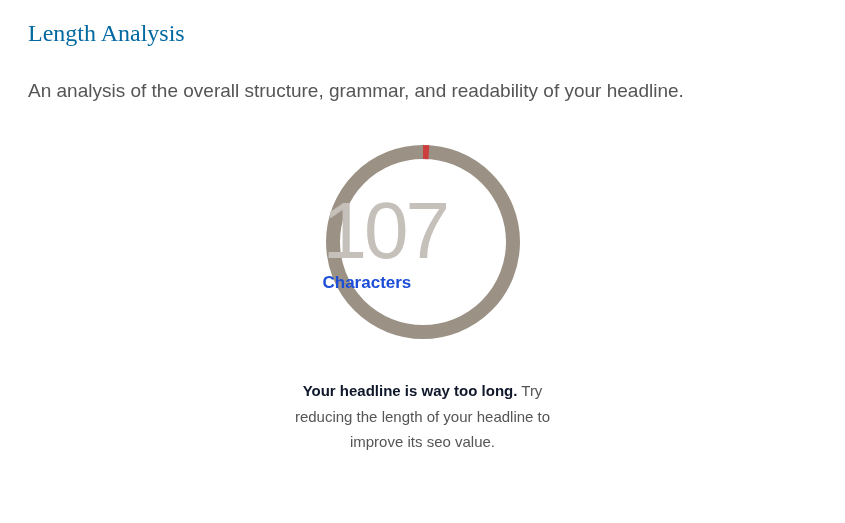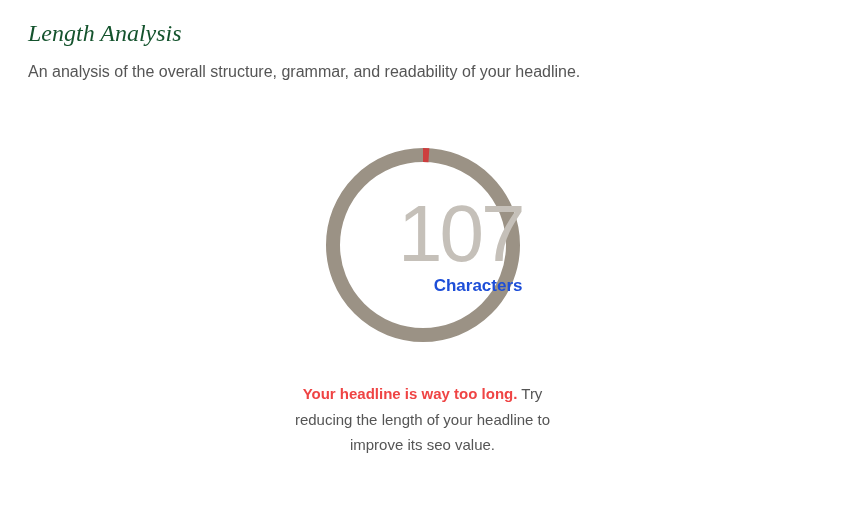--- a/index.html
+++ b/index.html
@@ -8,28 +8,27 @@
       background: #ffffff;
       width: 845px;
       height: 523px;
       padding: 20px 28px;
       color: #333;
     }
     .section-title {
       font-family: Georgia, 'Times New Roman', serif;
       font-size: 24px;
       font-weight: 400;
-      font-style: italic;
-      color: #14532d;
-      margin-bottom: 16px;
+      color: #0369a1;
+      margin-bottom: 33px;
     }
     .section-subtitle {
-      font-size: 16px;
+      font-size: 19px;
       color: #555;
-      margin-bottom: 64px;
+      margin-bottom: 40px;
     }
     .gauges {
       display: flex;
       justify-content: center;
       gap: 140px;
       margin-top: 36px;
     }
     .gauge-block {
       display: flex;
       flex-direction: column;
@@ -44,21 +43,21 @@
     }
     .gauge svg {
       display: block;
       transform: rotate(-90deg);
     }
     .gauge-center {
       position: absolute;
       top: 0; left: 0; right: 0; bottom: 0;
       display: flex;
       flex-direction: column;
-      align-items: flex-end;
+      align-items: flex-start;
       justify-content: center;
     }
     .gauge-value {
       font-size: 80px;
       font-weight: 300;
       color: #c5c0b9;
       line-height: 1;
       letter-spacing: -3px;
     }
     .gauge-unit {
@@ -69,21 +68,21 @@
     }
     .gauge-message {
       text-align: center;
       font-size: 15px;
       color: #555;
       line-height: 1.7;
       max-width: 290px;
     }
     .gauge-message .bold {
       font-weight: 700;
-      color: #ef4444;
+      color: #0f172a;
     }
   </style>
 </head>
 <body>
 
 <h2 class="section-title">Length Analysis</h2>
 <p class="section-subtitle">An analysis of the overall structure, grammar, and readability of your headline.</p>
 
 <div class="gauges">
 

